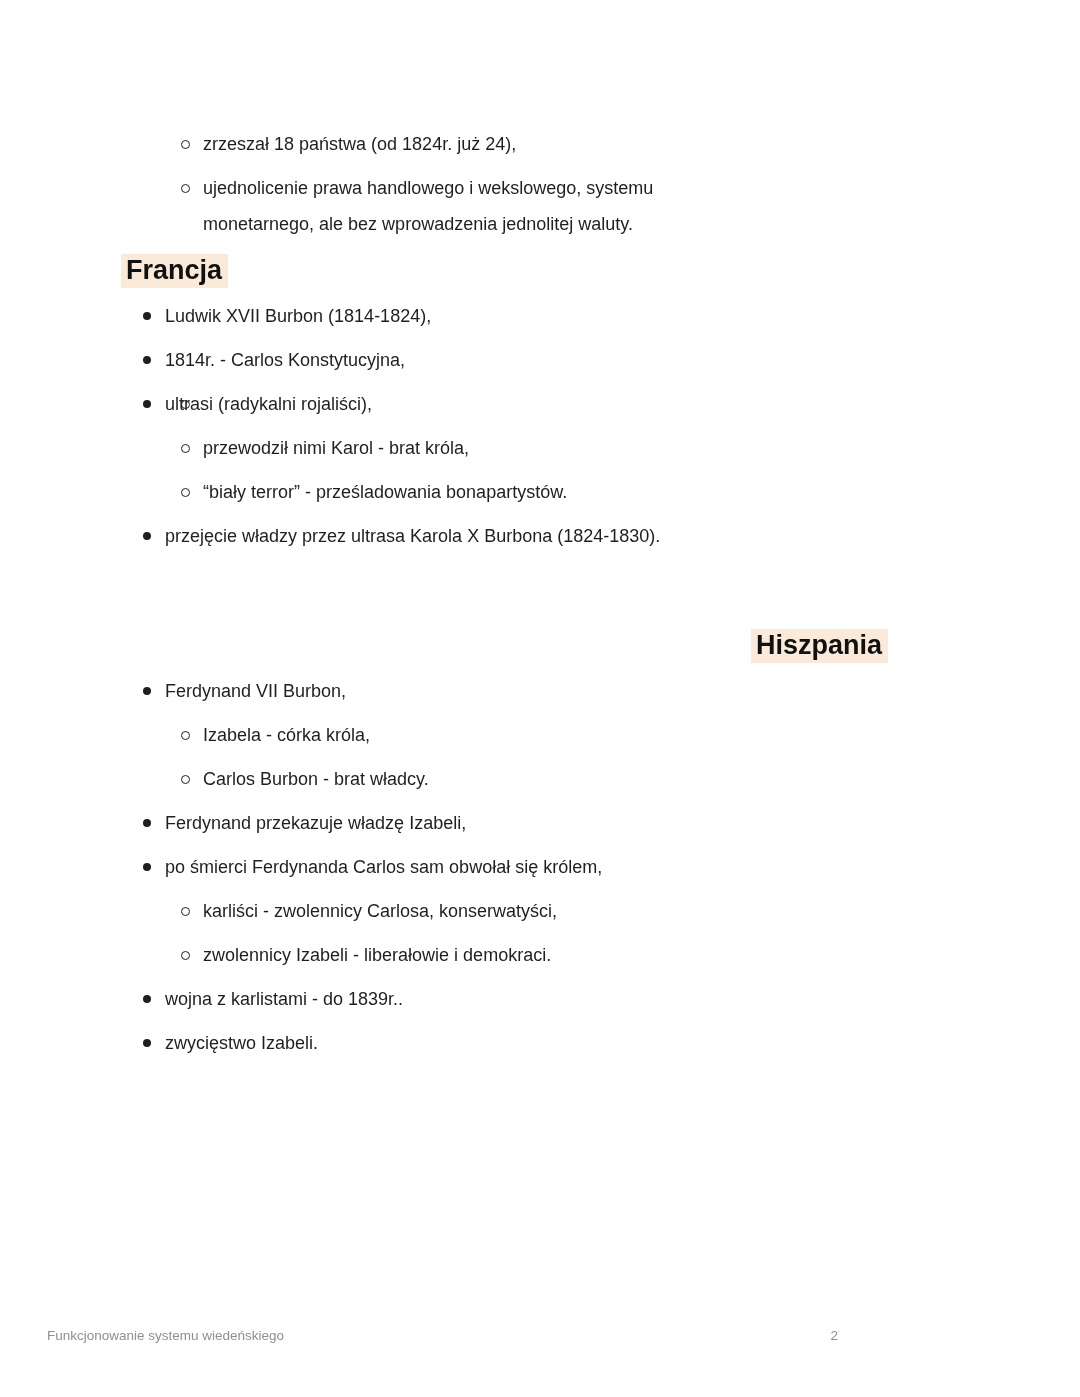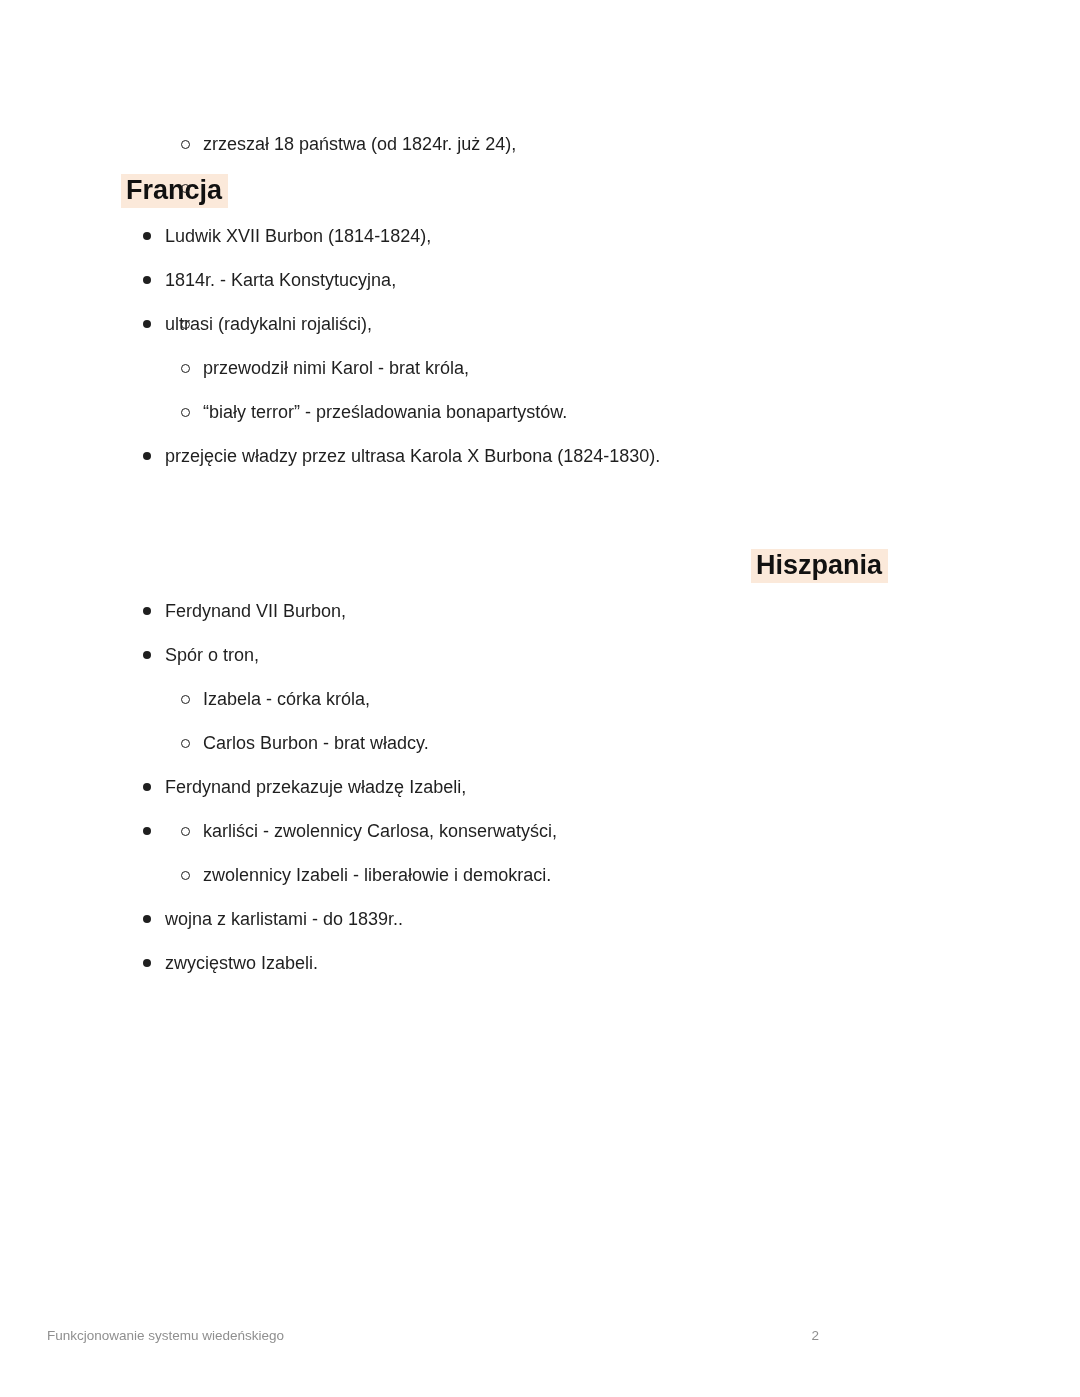--- a/index.html
+++ b/index.html
@@ -47,51 +47,52 @@
     margin:0 0 8px 121px;
   }
   h2.first{}
   h2.second{margin-top:71px;text-align:right;}
   h2 .hl{
     background:var(--hl);
     padding:1px 6px 3px 5px;
   }
   .footer{
     position:absolute;
-    left:47px;right:69px;top:1328px;
+    left:47px;right:50px;top:1328px;
     display:flex;
     justify-content:space-between;
     align-items:baseline;
     font-size:13.5px;
     color:var(--footer);
   }
 </style>
 </head>
 <body>
 
 <div class="page">
   <div class="content">
 
     <div class="li l2">
       <span class="marker"></span>
       <span>zrzeszał 18 państwa (od 1824r. już 24),</span>
     </div>
     <div class="li l2">
       <span class="marker"></span>
+      <span>ujednolicenie prawa handlowego i wekslowego, systemu monetarnego, ale bez wprowadzenia jednolitej waluty.</span>
     </div>
 
     <h2 class="first"><span class="hl">Francja</span></h2>
 
     <div class="li l1">
       <span class="marker"></span>
       <span>Ludwik XVII Burbon (1814-1824),</span>
     </div>
     <div class="li l1">
       <span class="marker"></span>
-      <span>1814r. - Karta Konstytucyjna,</span>
+      <span>1814r. - Carlos Konstytucyjna,</span>
     </div>
     <div class="li l2">
       <span class="marker"></span>
     </div>
     <div class="li l1">
       <span class="marker"></span>
       <span>ultrasi (radykalni rojaliści),</span>
     </div>
     <div class="li l2">
       <span class="marker"></span>
@@ -105,38 +106,35 @@
       <span class="marker"></span>
       <span>przejęcie władzy przez ultrasa Karola X Burbona (1824-1830).</span>
     </div>
 
     <h2 class="second"><span class="hl">Hiszpania</span></h2>
 
     <div class="li l1">
       <span class="marker"></span>
       <span>Ferdynand VII Burbon,</span>
     </div>
-    <div class="li l1">
-      <span class="marker"></span>
-      <span>Spór o tron,</span>
-    </div>
     <div class="li l2">
       <span class="marker"></span>
       <span>Izabela - córka króla,</span>
     </div>
     <div class="li l2">
       <span class="marker"></span>
       <span>Carlos Burbon - brat władcy.</span>
     </div>
     <div class="li l1">
       <span class="marker"></span>
       <span>Ferdynand przekazuje władzę Izabeli,</span>
     </div>
     <div class="li l1">
       <span class="marker"></span>
+      <span>po śmierci Ferdynanda Carlos sam obwołał się królem,</span>
     </div>
     <div class="li l2">
       <span class="marker"></span>
       <span>karliści - zwolennicy Carlosa, konserwatyści,</span>
     </div>
     <div class="li l2">
       <span class="marker"></span>
       <span>zwolennicy Izabeli - liberałowie i demokraci.</span>
     </div>
     <div class="li l1">

